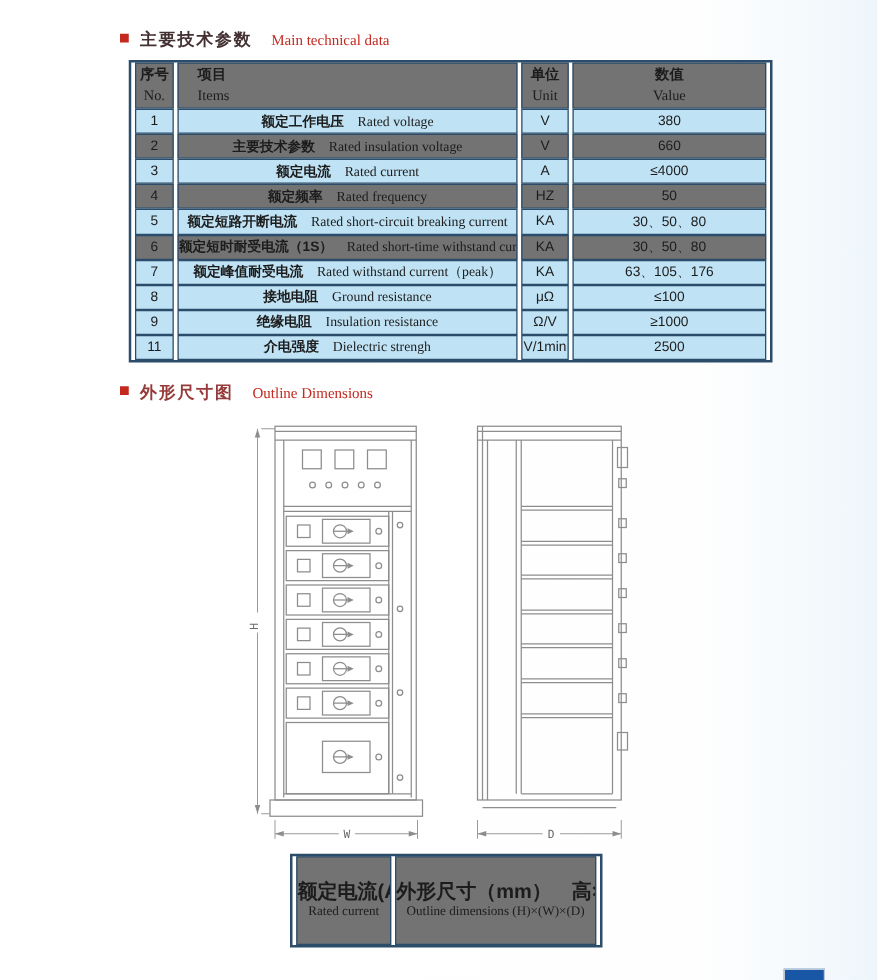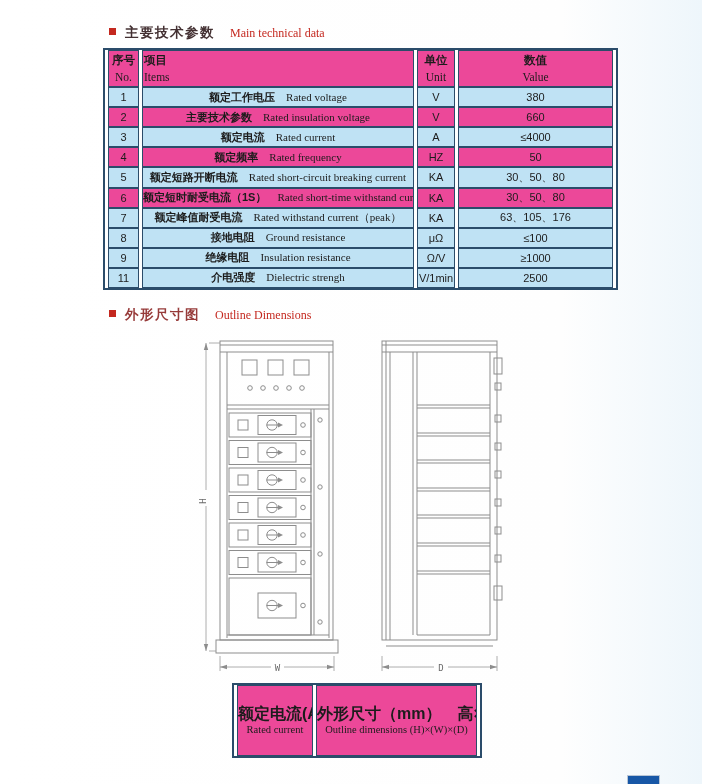--- a/index.html
+++ b/index.html
@@ -2,39 +2,39 @@
 <html><head>
 <meta charset="utf-8">
 <style>
   html,body{margin:0;padding:0;}
   .page{
     position:relative; width:702px; height:784px; overflow:hidden;
     background:linear-gradient(90deg,#ffffff 0%,#fefefe 80%,#eef6fb 100%);
     font-family:"Liberation Sans",sans-serif; color:#1c1c1c;
   }
   
-  .section-header{position:absolute; left:109px; height:18px; white-space:nowrap;}
+  .section-header{position:absolute; left:96px; height:18px; white-space:nowrap;}
   .section-header .bullet{display:inline-block;width:7px;height:7px;background:#c4281f;margin-right:9px;vertical-align:2px;}
   .section-header .tzh{font-size:13.5px;font-weight:bold;letter-spacing:1.5px;color:#433032;}
   .section-header.s2 .tzh{color:#973b3a;}
   .section-header .ten{font-size:12px;color:#c4281f;margin-left:15px;font-family:"Liberation Serif",serif;}
   .sh1{top:23px;} .sh2{top:305px;}
 
   
   table.blue{border-collapse:separate;border-spacing:3px 0;background:#fff;
     border:2px solid #2b4c6a;table-layout:fixed;}
   table.blue td{border:1px solid #2b4c6a;background:#bfe2f4;font-size:11px;
     text-align:center;vertical-align:middle;padding:0;overflow:hidden;white-space:nowrap;}
-  table.blue tr.dark td, table.blue tr.hdr td{background:#ec4899;}
+  table.blue tr.dark td, table.blue tr.hdr td{background:#737373;}
   .main-table{position:absolute;left:103px;top:48px;width:511px;height:242px;}
   .main-table td{height:18px;}
   .main-table tr.hdr td{height:35px;}
   .hstack .zh{display:block;font-weight:bold;font-size:11.5px;line-height:17px;}
   .hstack .en{display:block;font-family:"Liberation Serif",serif;font-size:11.5px;line-height:16px;font-weight:normal;}
-  .hstack.left{text-align:left;padding-left:1px;}
+  .hstack.left{text-align:left;padding-left:15px;}
   td.item{text-align:left;padding-left:9px;}
   td.item .zh{font-weight:bold;font-size:11px;}
   td.item .en{font-family:"Liberation Serif",serif;margin-left:11px;font-size:11px;}
   td.unit,td.val,td.no{font-family:"Liberation Sans",sans-serif;font-size:10.5px;}
 
   
   .drawings{position:absolute;left:170px;top:333px;}
   .drawings svg{display:block;}
 
   

